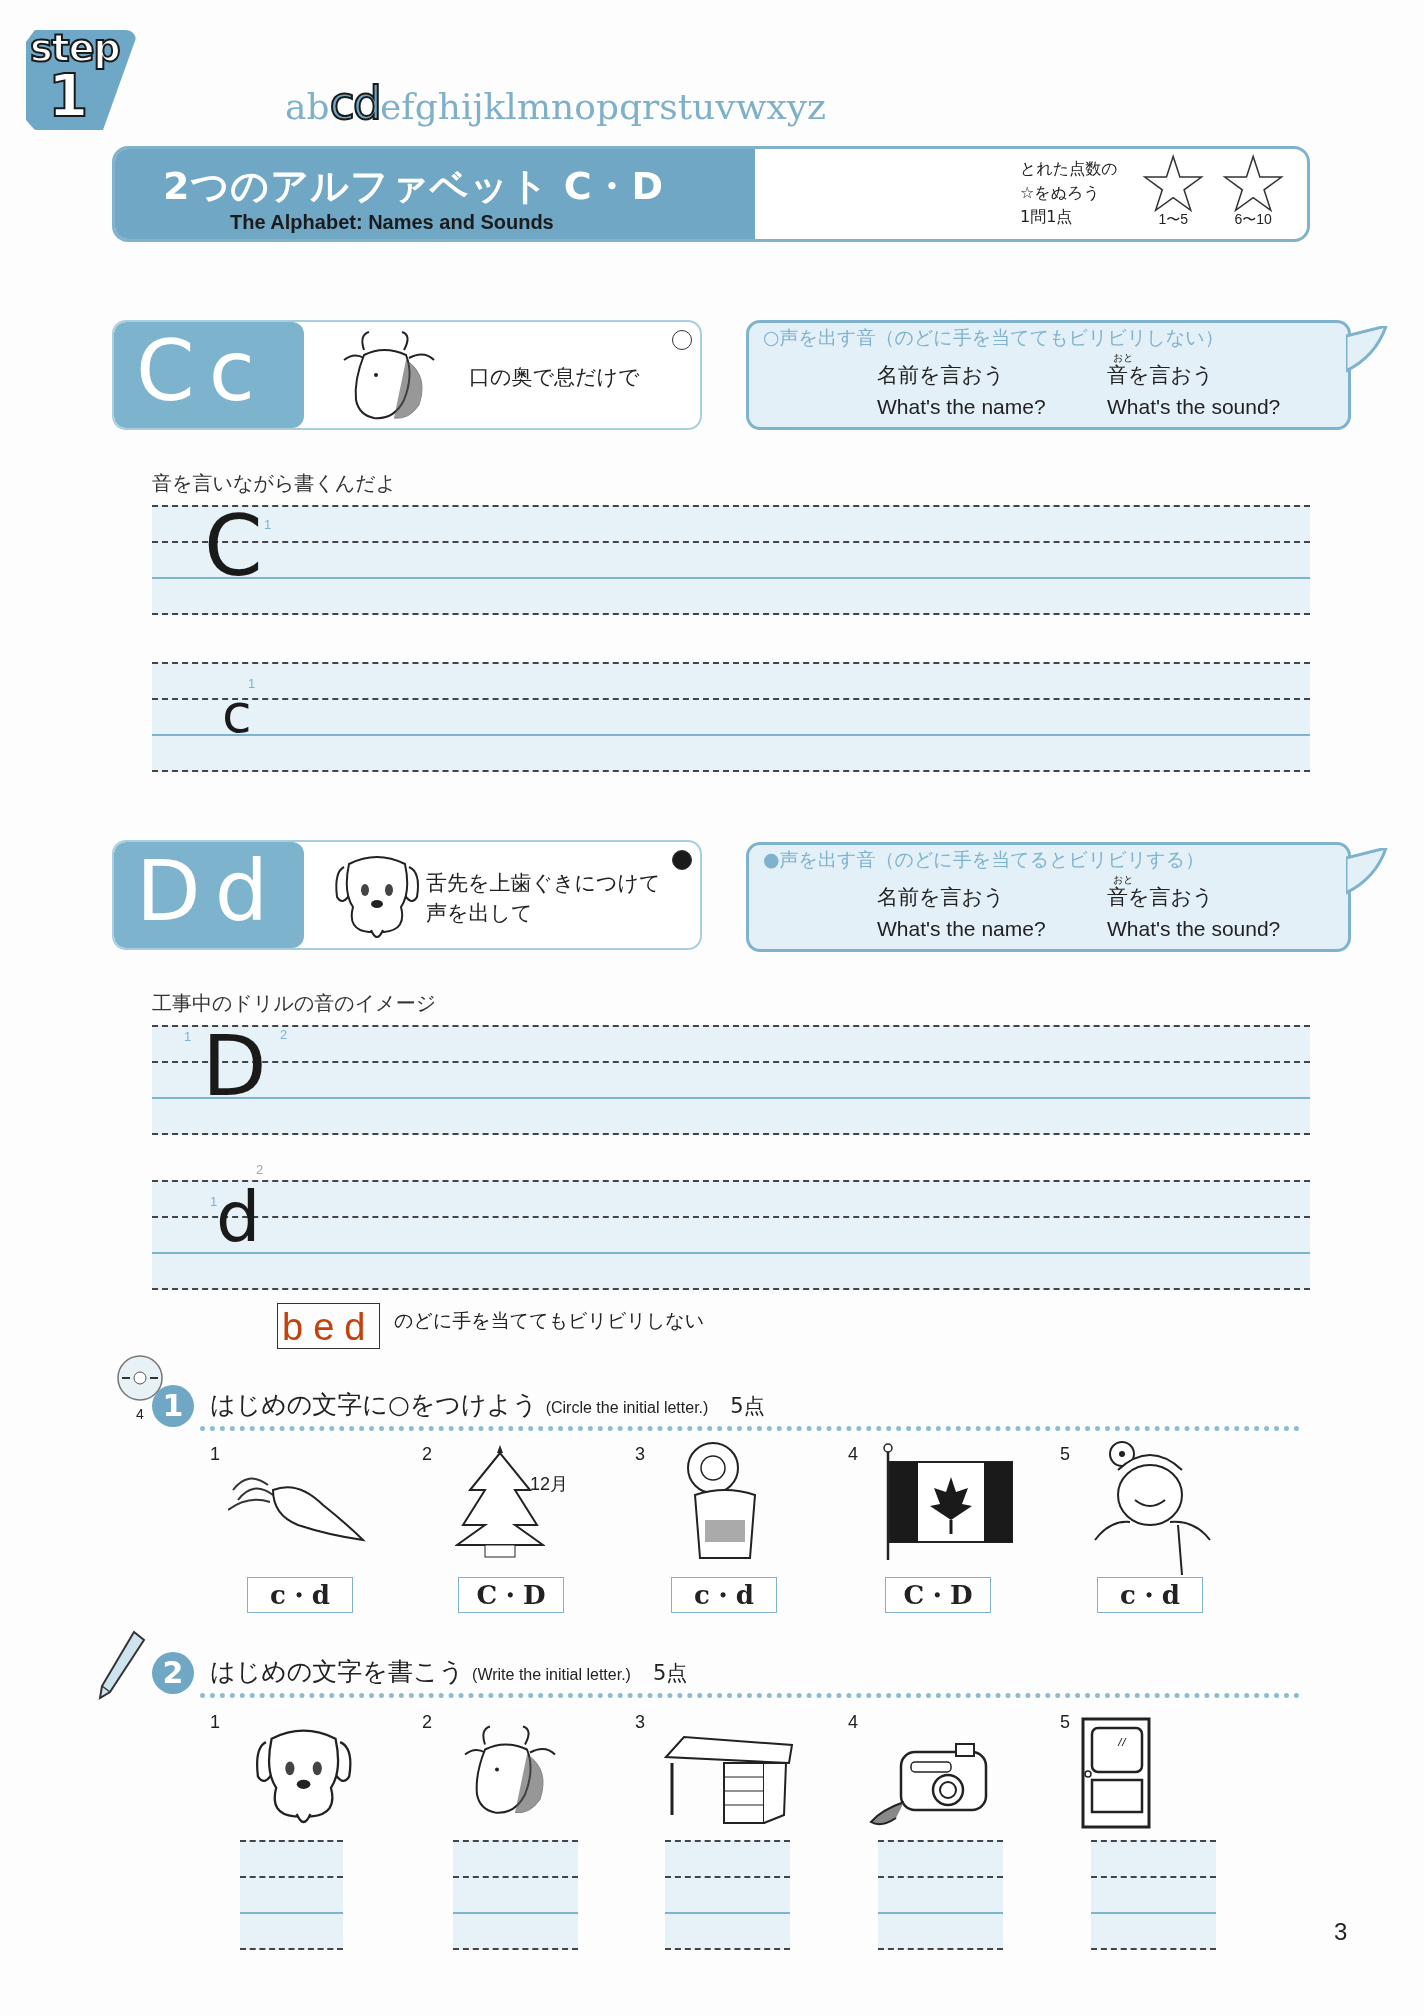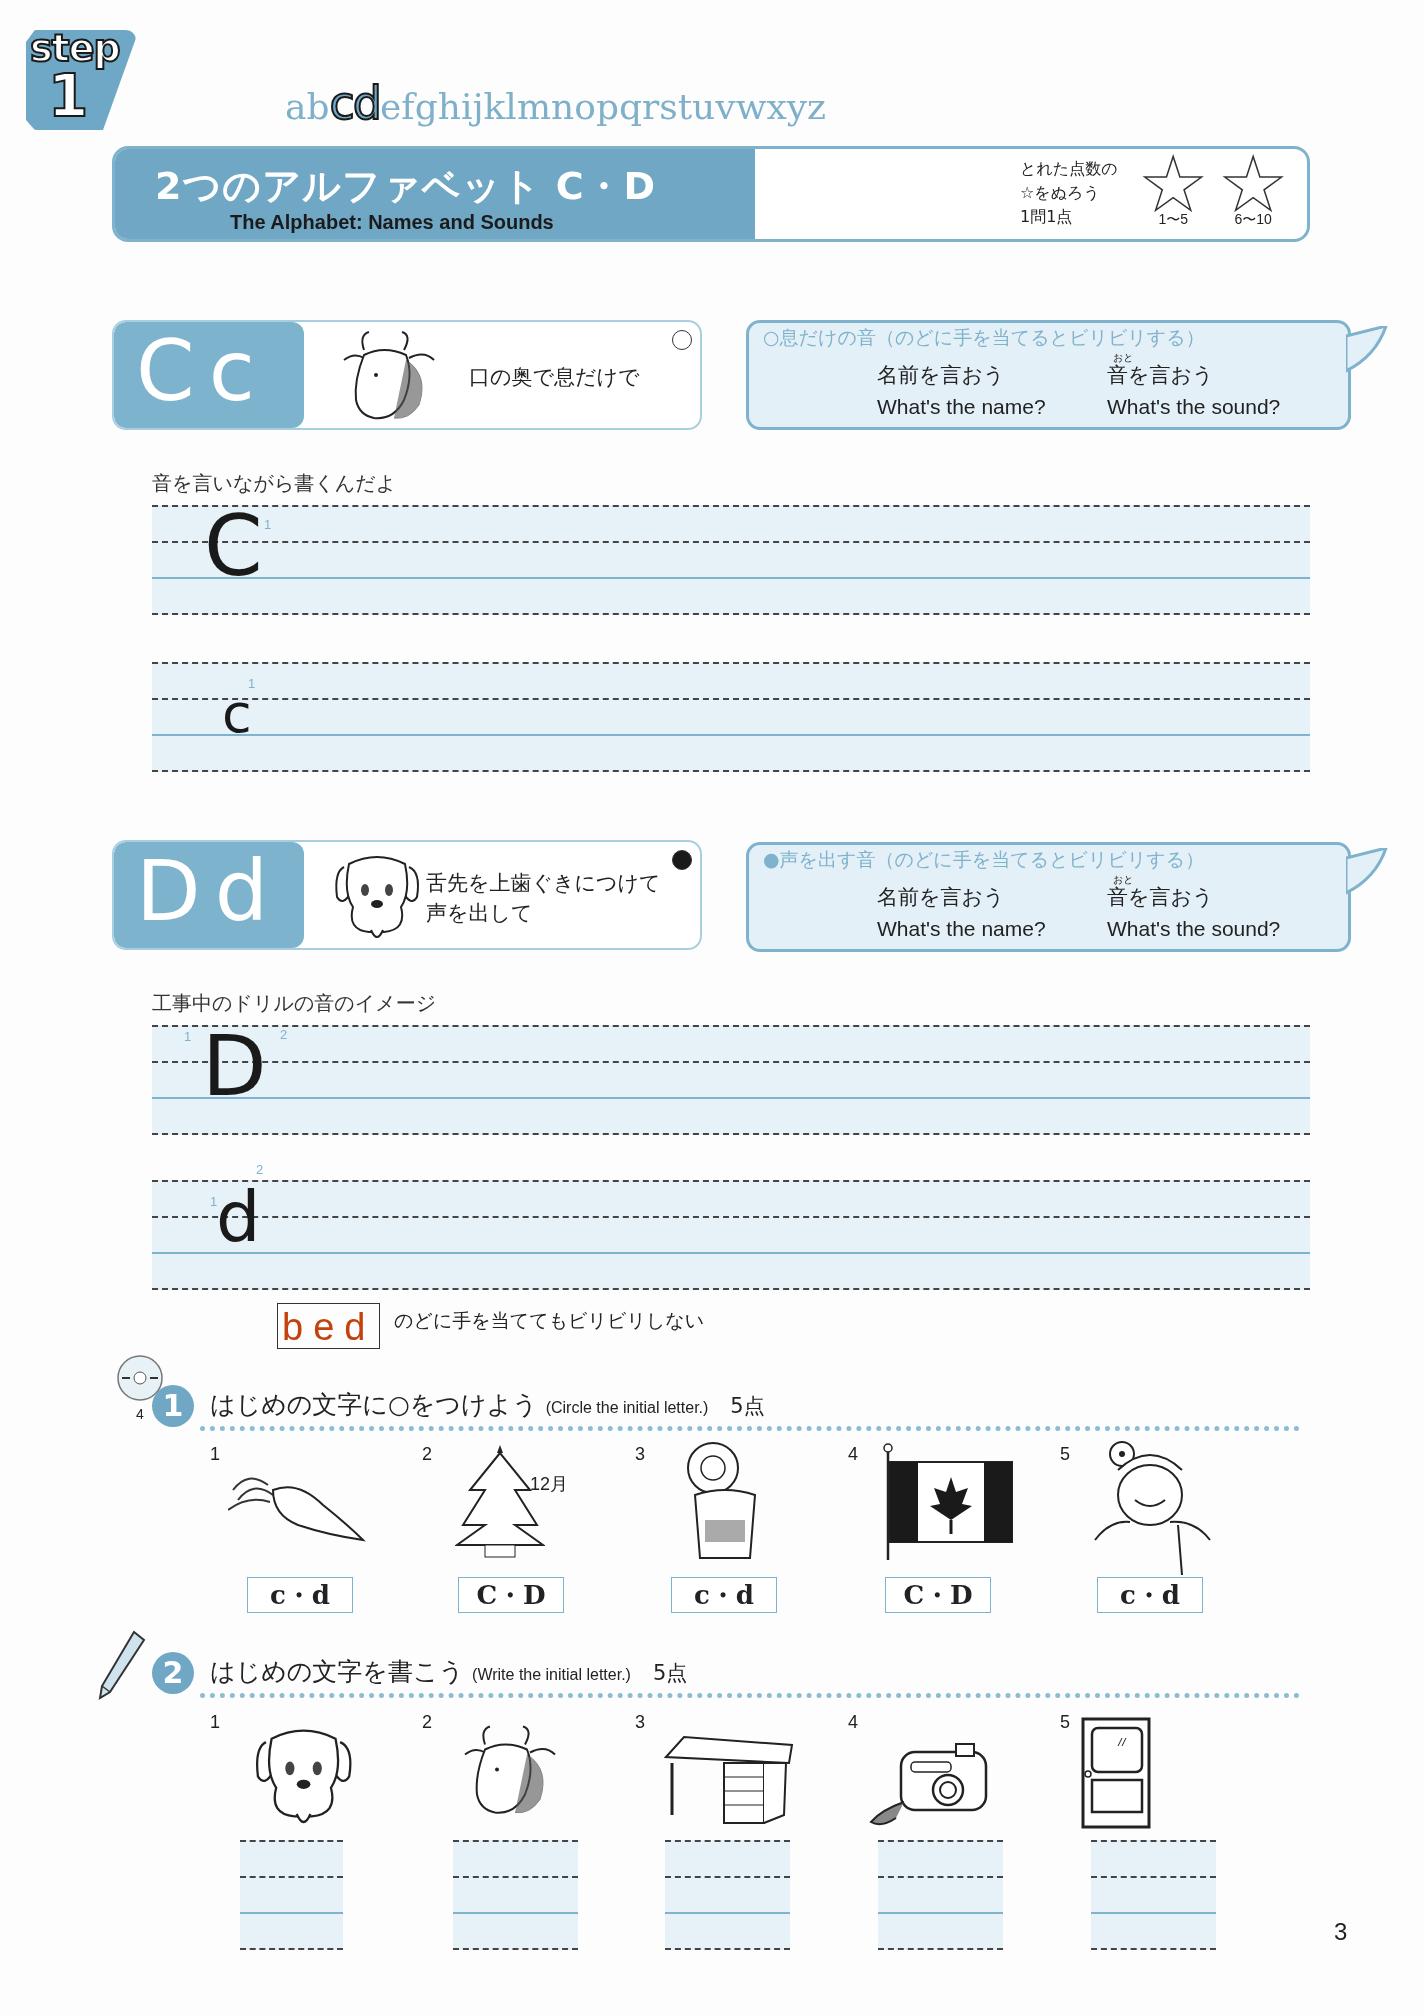--- a/index.html
+++ b/index.html
@@ -13,21 +13,21 @@
   .step-word { left: 30px; top: 26px; font-family: "DejaVu Sans", sans-serif; font-weight: bold; font-size: 38px;
     color: #fff; -webkit-text-stroke: 2px #1a1a1a; letter-spacing: -1px; }
   .step-num { left: 48px; top: 62px; font-weight: bold; font-size: 58px; color: #fff; -webkit-text-stroke: 2px #1a1a1a; }
 
   .alphabet { left: 285px; top: 76px; font-family: "DejaVu Serif", serif; font-size: 36px; color: #7fb0ca; letter-spacing: 0px; }
   .alphabet .hl { font-family: "DejaVu Sans", sans-serif; font-size: 46px; color: #6fa8c6; -webkit-text-stroke: 2px #1a1a1a; font-weight: normal; letter-spacing: -2px; }
 
   
   .title-bar { left: 112px; top: 146px; width: 1198px; height: 96px; border: 3px solid #7fb2cc; border-radius: 16px; background: #fff; overflow: hidden; }
   .title-left { left: 0; top: 0; width: 640px; height: 100%; background: #6fa7c5; }
-  .title-jp { left: 40px; top: 12px; font-family: "DejaVu Sans", sans-serif; font-weight: bold; font-size: 38px; color: #fff; letter-spacing: 1px; }
+  .title-jp { left: 48px; top: 12px; font-family: "DejaVu Sans", sans-serif; font-weight: bold; font-size: 38px; color: #fff; letter-spacing: 1px; }
   .title-en { left: 115px; top: 62px; font-family: "Liberation Sans", sans-serif; font-weight: bold; font-size: 20px; color: #1b1b1b; }
   .date-box { left: 640px; top: 0; width: 245px; height: 100%; border-left: 3px solid #7fb2cc; border-right: 2px solid #555; }
   .date-label { left: 12px; top: 6px; font-family: "Liberation Sans", sans-serif; font-size: 17px; color: #222; }
   .date-slash { left: 100px; top: 10px; width: 2px; height: 90px; background: #333; transform: rotate(40deg); transform-origin: center; left: 140px; }
   .score-text { left: 905px; top: 8px; font-size: 16px; line-height: 24px; color: #222; }
   .star { font-size: 74px; color: #fff; -webkit-text-stroke: 1.5px #333; line-height: 1; }
   .star-cap { font-family: "Liberation Sans", sans-serif; font-size: 14px; color: #222; }
 
   
   .letter-card { width: 590px; height: 110px; border: 2px solid #a8cfe0; border-radius: 14px; background: #fff; overflow: hidden; }
@@ -108,21 +108,21 @@
     <path d="M10 30 Q20 22 30 28 M75 28 Q90 20 100 30" stroke="#222" fill="none" stroke-width="2"></path>
     <path d="M30 25 Q50 15 72 25 Q80 45 70 70 Q60 90 40 88 Q25 85 22 70 Q20 50 30 25Z" stroke="#222" fill="#fff" stroke-width="2"></path>
     <path d="M72 30 Q95 45 85 75 Q75 90 60 88" stroke="#333" fill="#555" stroke-width="1" opacity="0.6"></path>
     <circle cx="42" cy="45" r="2" fill="#222"></circle>
   </svg>
   <div class="abs hint" style="left:355px; top:40px;">口の奥で息だけで</div>
   <div class="abs dot" style="background:#fff;"></div>
 </div>
 
 <div class="abs bubble" style="left:746px; top:320px;">
-  <div class="abs head">○息だけの音（のどに手を当てるとビリビリする）</div>
+  <div class="abs head">○声を出す音（のどに手を当ててもビリビリしない）</div>
   <div class="abs jp" style="left:128px; top:38px;">名前を言おう</div>
   <div class="abs ruby" style="left:364px; top:28px;">おと</div>
   <div class="abs jp" style="left:358px; top:38px;">音を言おう</div>
   <div class="abs en" style="left:128px; top:72px;">What's the name?</div>
   <div class="abs en" style="left:358px; top:72px;">What's the sound?</div>
 </div>
 <svg class="abs bubble-tail" style="left:1346px; top:326px;" viewBox="0 0 44 60">
   <path d="M0 10 L40 0 Q30 30 0 45 Z" fill="#e4f0f7" stroke="#7fb2cc" stroke-width="3"></path>
 </svg>
 

